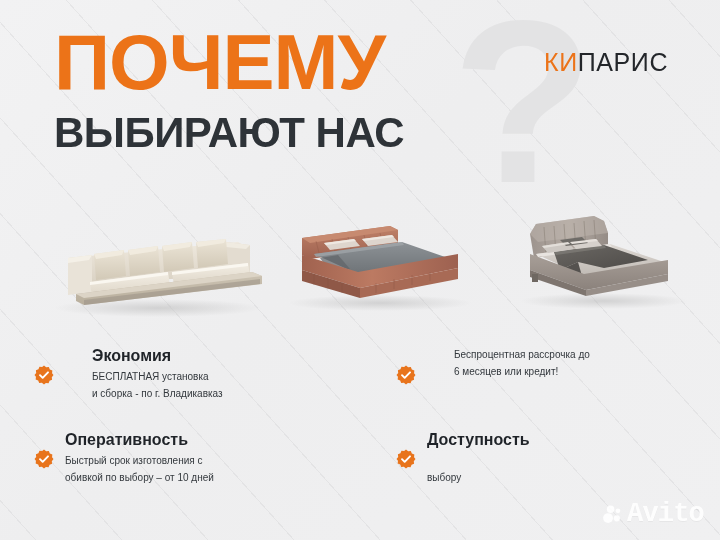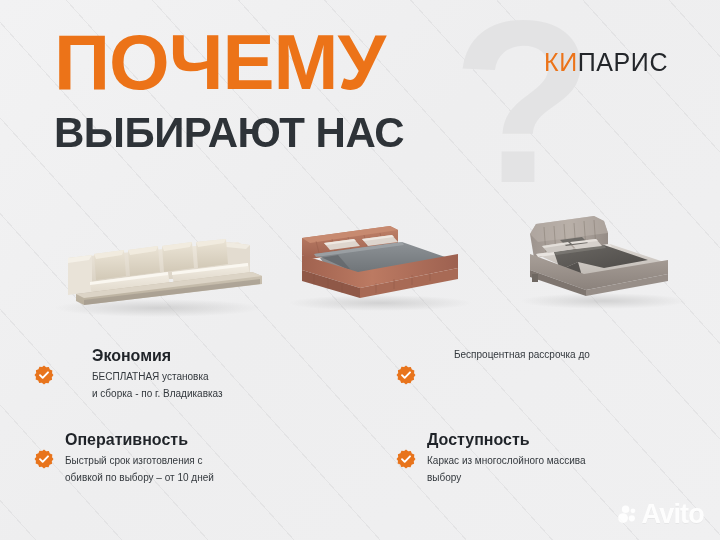--- a/index.html
+++ b/index.html
@@ -149,20 +149,21 @@
     opacity: 0.92;
   }
   .avito-word {
     font-size: 27px;
     line-height: 27px;
     font-weight: 700;
     color: #ffffff;
     letter-spacing: -0.8px;
     margin-left: 3px;
     text-shadow: 0 1px 1px rgba(0,0,0,0.05);
+    font-family: Liberation Mono, monospace;
   }
 </style>
 </head>
 <body>
 
 <div id="poster">
 
   <div class="qmark">?</div>
 
   <div class="headline">
@@ -376,20 +377,21 @@
     <div class="feature feat-col2 feat-row1">
       <span class="badge">
         <svg width="20" height="20" viewBox="0 0 24 24">
           <path fill="#e8741c" d="M12 0.6l2.55 2.05 3.23-0.35 1.2 3.03 3.03 1.2-0.35 3.23L23.4 12l-2.05 2.55 0.35 3.23-3.03 1.2-1.2 3.03-3.23-0.35L12 23.4l-2.55-2.05-3.23 0.35-1.2-3.03-3.03-1.2 0.35-3.23L0.6 12l2.05-2.55-0.35-3.23 3.03-1.2 1.2-3.03 3.23 0.35z"></path>
           <path fill="none" stroke="#ffffff" stroke-width="2.3" stroke-linecap="round" stroke-linejoin="round" d="M7.2 12.2l3.2 3.2 6.4-6.6"></path>
         </svg>
       </span>
       <span class="feat-text" style="display: block;">
         <span class="feat-desc" style="display: block;">
           <span>Беспроцентная рассрочка до</span><br>
+          <span>6 месяцев или кредит!</span>
         </span>
       </span>
     </div>
 
     <div class="feature feat-col1 feat-row2">
       <span class="badge">
         <svg width="20" height="20" viewBox="0 0 24 24">
           <path fill="#e8741c" d="M12 0.6l2.55 2.05 3.23-0.35 1.2 3.03 3.03 1.2-0.35 3.23L23.4 12l-2.05 2.55 0.35 3.23-3.03 1.2-1.2 3.03-3.23-0.35L12 23.4l-2.55-2.05-3.23 0.35-1.2-3.03-3.03-1.2 0.35-3.23L0.6 12l2.05-2.55-0.35-3.23 3.03-1.2 1.2-3.03 3.23 0.35z"></path>
           <path fill="none" stroke="#ffffff" stroke-width="2.3" stroke-linecap="round" stroke-linejoin="round" d="M7.2 12.2l3.2 3.2 6.4-6.6"></path>
         </svg>
@@ -406,21 +408,21 @@
     <div class="feature feat-col2 feat-row2">
       <span class="badge">
         <svg width="20" height="20" viewBox="0 0 24 24">
           <path fill="#e8741c" d="M12 0.6l2.55 2.05 3.23-0.35 1.2 3.03 3.03 1.2-0.35 3.23L23.4 12l-2.05 2.55 0.35 3.23-3.03 1.2-1.2 3.03-3.23-0.35L12 23.4l-2.55-2.05-3.23 0.35-1.2-3.03-3.03-1.2 0.35-3.23L0.6 12l2.05-2.55-0.35-3.23 3.03-1.2 1.2-3.03 3.23 0.35z"></path>
           <path fill="none" stroke="#ffffff" stroke-width="2.3" stroke-linecap="round" stroke-linejoin="round" d="M7.2 12.2l3.2 3.2 6.4-6.6"></path>
         </svg>
       </span>
       <span class="feat-text" style="display: block;">
         <span class="feat-title" style="display: block;">Доступность</span>
         <span class="feat-desc" style="display: block;">
-          <span>Каркас из многослойного массива</span><br>
+          <br>
           <span>выбору</span>
         </span>
       </span>
     </div>
   </div>
 
   <div class="avito">
     <svg width="22" height="22" viewBox="0 0 24 24">
       <circle cx="6.6" cy="15.4" r="5.4" fill="#ffffff" opacity="0.95"></circle>
       <circle cx="9.4" cy="5.6" r="4.1" fill="#ffffff" opacity="0.95"></circle>

